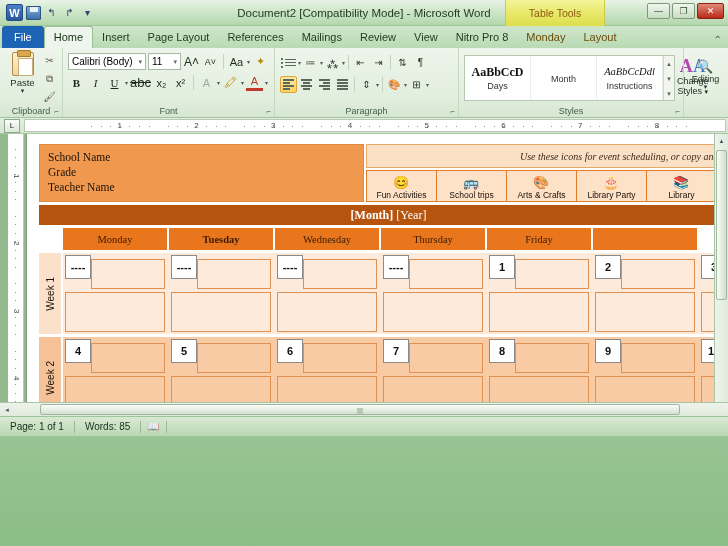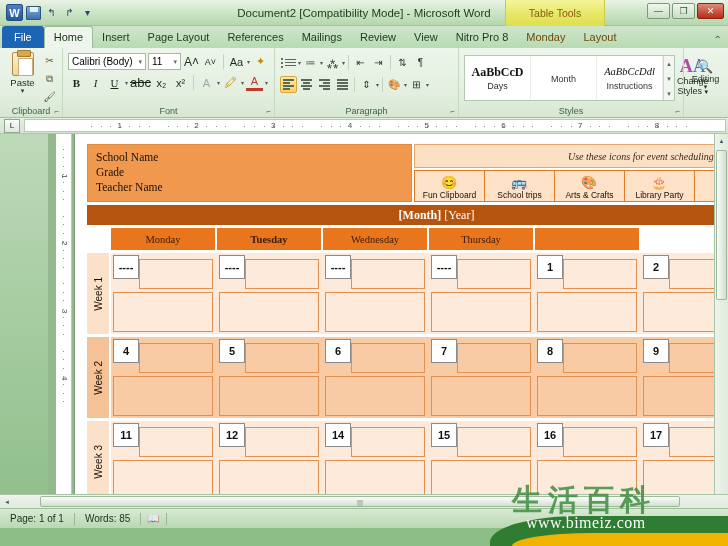--- a/index.html
+++ b/index.html
@@ -161,21 +161,21 @@
   .rulerbar{height:16px;display:flex;align-items:center;background:linear-gradient(180deg,#e4eee1,#d3e5cf);border-bottom:1px solid #a9c8a4;}
   .tabsel{width:16px;height:14px;margin-left:4px;border:1px solid #8fa88b;background:linear-gradient(180deg,#fbfdfa,#dde8da);font-size:8px;display:flex;align-items:center;justify-content:center;color:#223;}
   .hruler{
     flex:1;height:13px;margin:0 2px 0 4px;background:#fff;border:1px solid #b9c9b5;
     position:relative;overflow:hidden;
   }
   .hruler .num{position:absolute;top:1px;font-size:8px;color:#445;transform:translateX(-50%);}
   .hruler .dot{position:absolute;top:6px;width:1px;height:1px;background:#8a968a;}
 
   
-  .workspace{position:relative;height:360px;display:flex;background:#93b88d;margin-left:48px;}
+  .workspace{position:relative;height:268px;display:flex;background:#93b88d;}
   .vruler{width:16px;background:#fff;border-right:1px solid #b9c9b5;position:relative;margin:0 2px 0 8px;}
   .vruler .vnum{position:absolute;left:4px;font-size:8px;color:#445;}
   .vruler .vdot{position:absolute;left:7px;width:1px;height:1px;background:#8a968a;}
   .docarea{flex:1;background:#fff;position:relative;overflow:hidden;border-left:1px solid #7d9c79;}
 
   
   .doc{position:absolute;left:12px;top:10px;width:700px;}
   .hdrrow{display:flex;gap:2px;}
   .schoolbox{
     width:325px;height:58px;background:#f0994e;border:1px solid #e08a3c;
@@ -610,21 +610,21 @@
           <div class="schoolbox">
             <div>School Name</div>
             <div>Grade</div>
             <div>Teacher Name</div>
           </div>
           <div class="iconpanel">
             <div class="icon-note">Use these icons for event scheduling, or copy and pa</div>
             <div class="iconrow">
               <div class="iconcell">
                 <div class="iconglyph">😊</div>
-                <div class="iconlabel">Fun Clipboard</div>
+                <div class="iconlabel">Fun Activities</div>
               </div>
               <div class="iconcell">
                 <div class="iconglyph">🚌</div>
                 <div class="iconlabel">School trips</div>
               </div>
               <div class="iconcell">
                 <div class="iconglyph">🎨</div>
                 <div class="iconlabel">Arts &amp; Crafts</div>
               </div>
               <div class="iconcell">
@@ -646,20 +646,21 @@
         <div class="monthbar">
           <b>[Month]</b>
           <span>[Year]</span>
         </div>
 
         <div class="daysrow">
           <div class="daycell">Monday</div>
           <div class="daycell b">Tuesday</div>
           <div class="daycell">Wednesday</div>
           <div class="daycell">Thursday</div>
+          <div class="daycell">Friday</div>
           <div class="daycell"></div>
         </div>
 
         <div class="weekrow">
           <div class="weeklabel light">
             <span>Week 1</span>
           </div>
           <div class="weekcells wk-light">
             <div class="dcell wk-light">
               <div class="dtop">
@@ -838,20 +839,14 @@
 
   <div class="statusbar">
     <div class="stat">Page: 1 of 1</div>
     <div class="statsep"></div>
     <div class="stat">Words: 85</div>
     <div class="statsep"></div>
     <div class="proofico">📖</div>
     <div class="statsep"></div>
   </div>
 
-  <div class="watermark">
-    <div class="wm-green"></div>
-    <div class="wm-yellow"></div>
-    <div class="wm-cn">生活百科</div>
-    <div class="wm-url">www.bimeiz.com</div>
-  </div>
 
 </div>
 
 </body></html>

